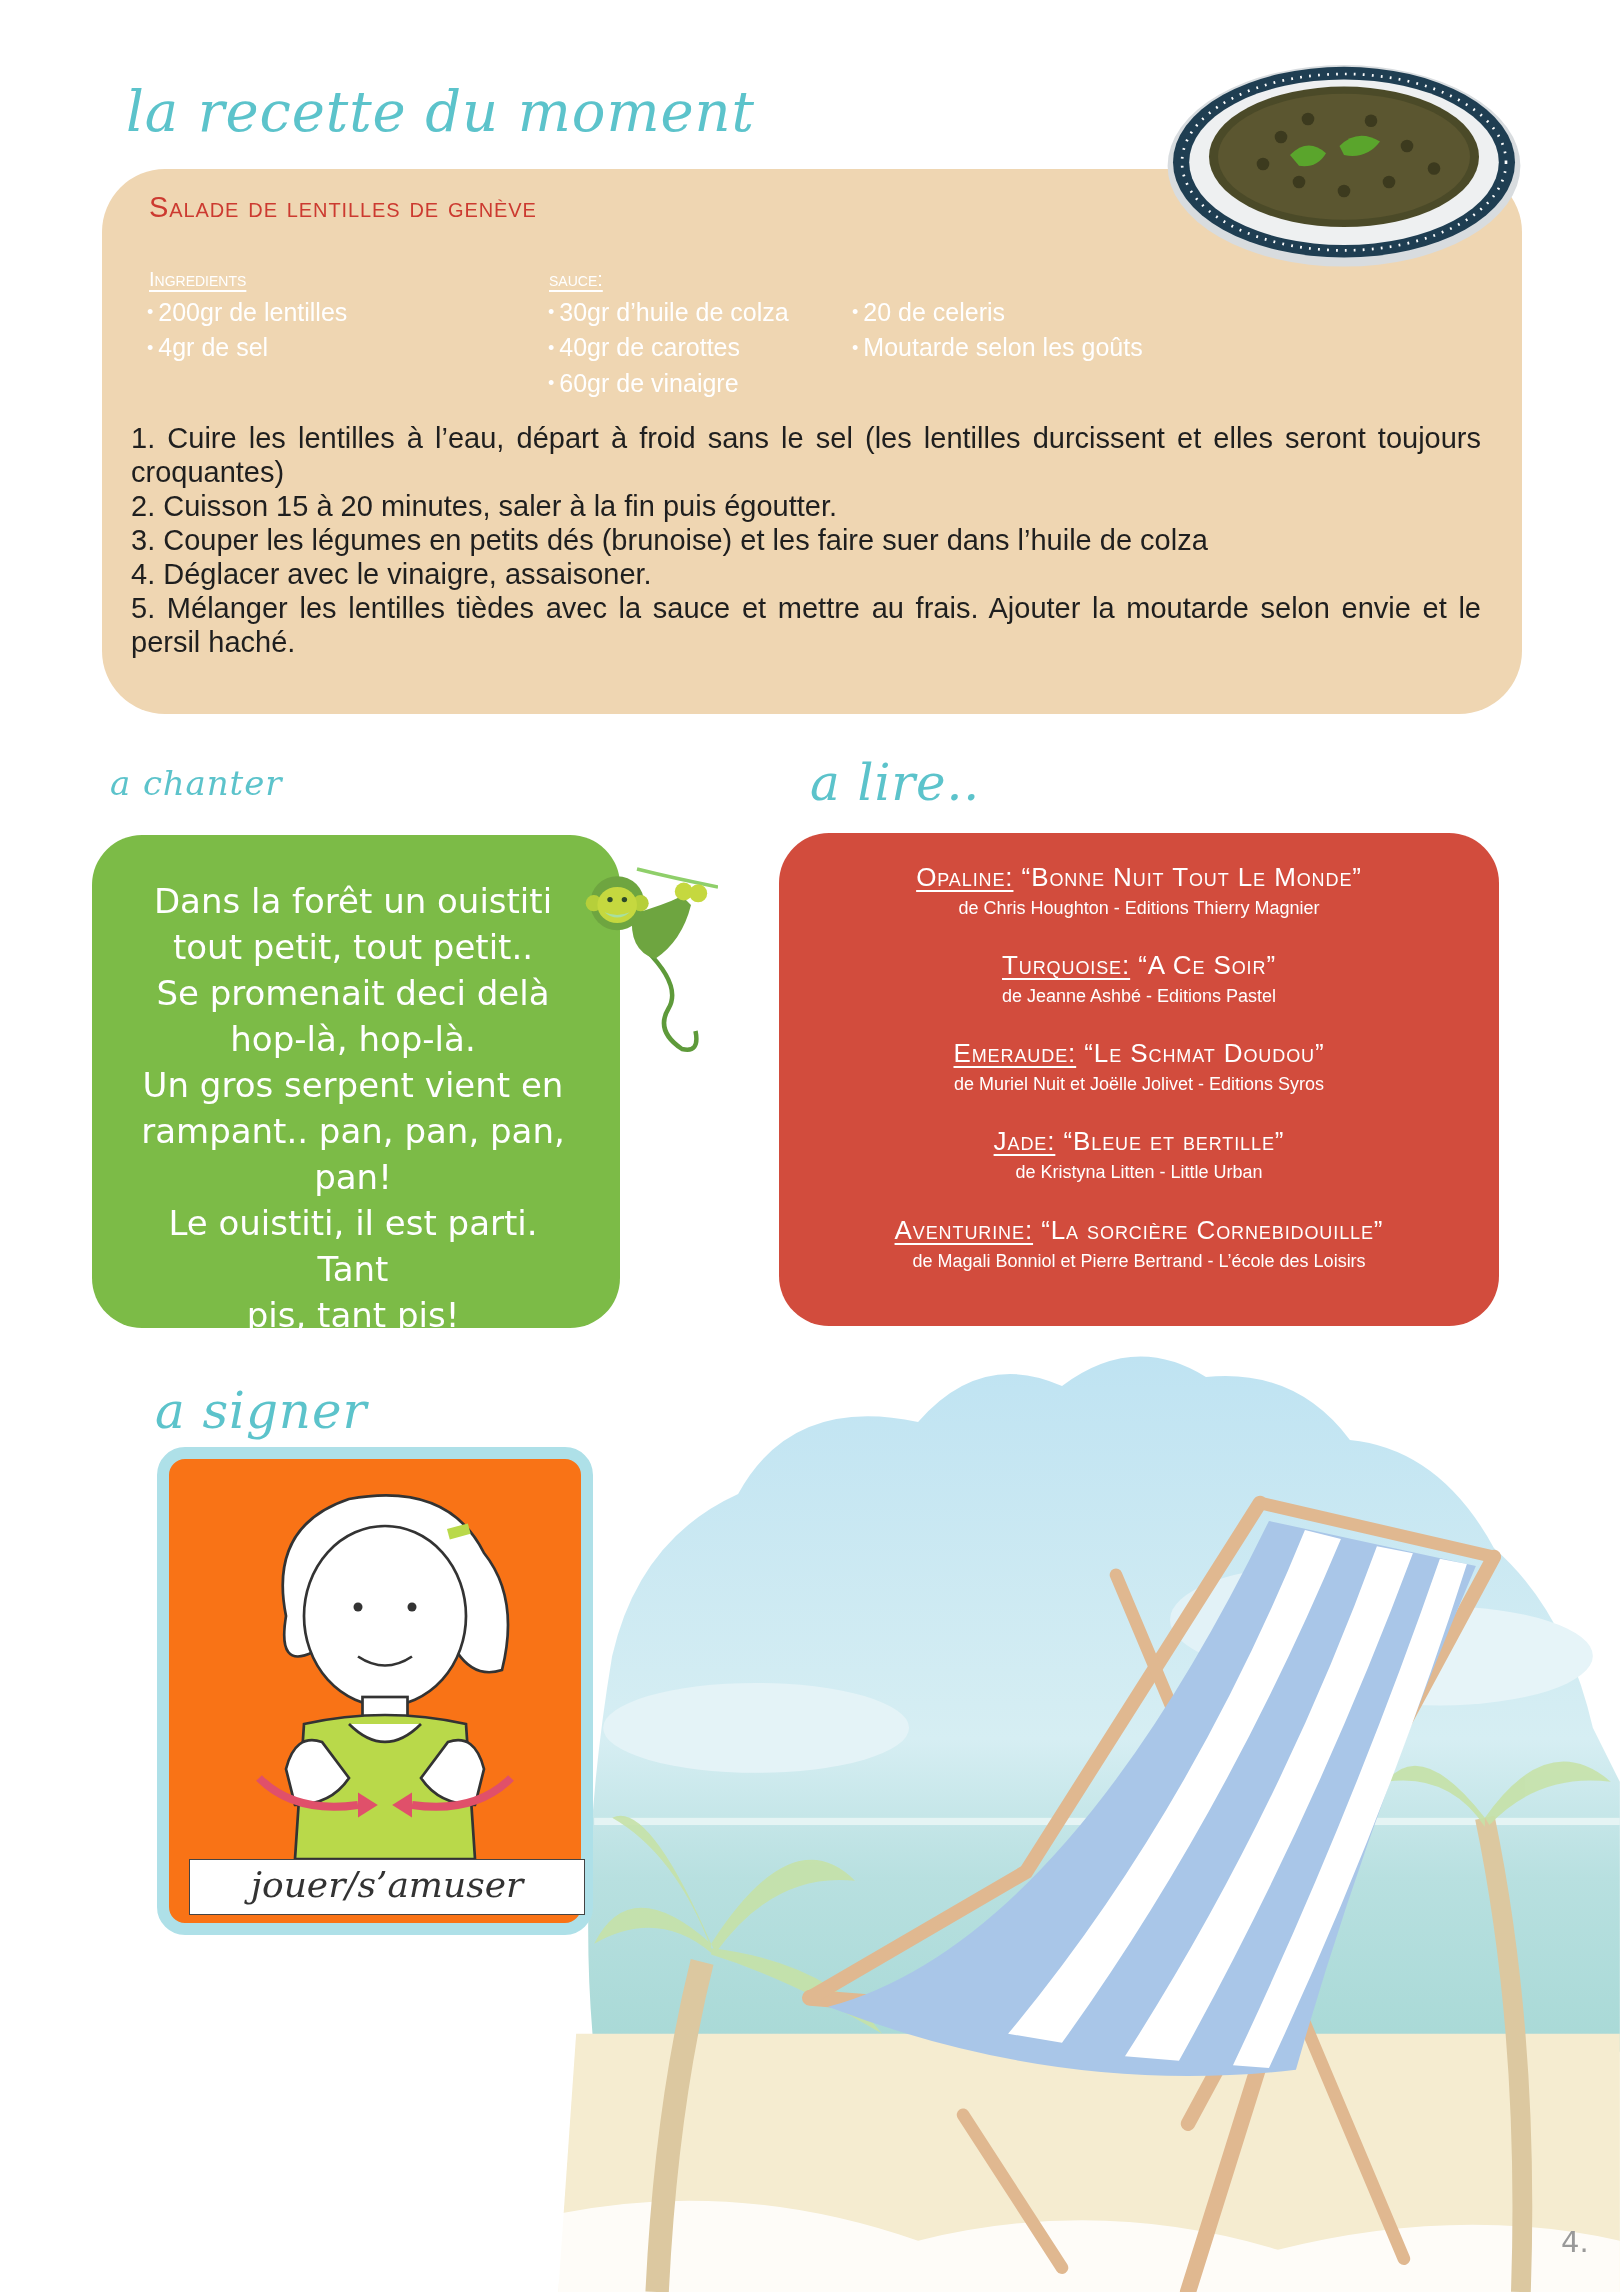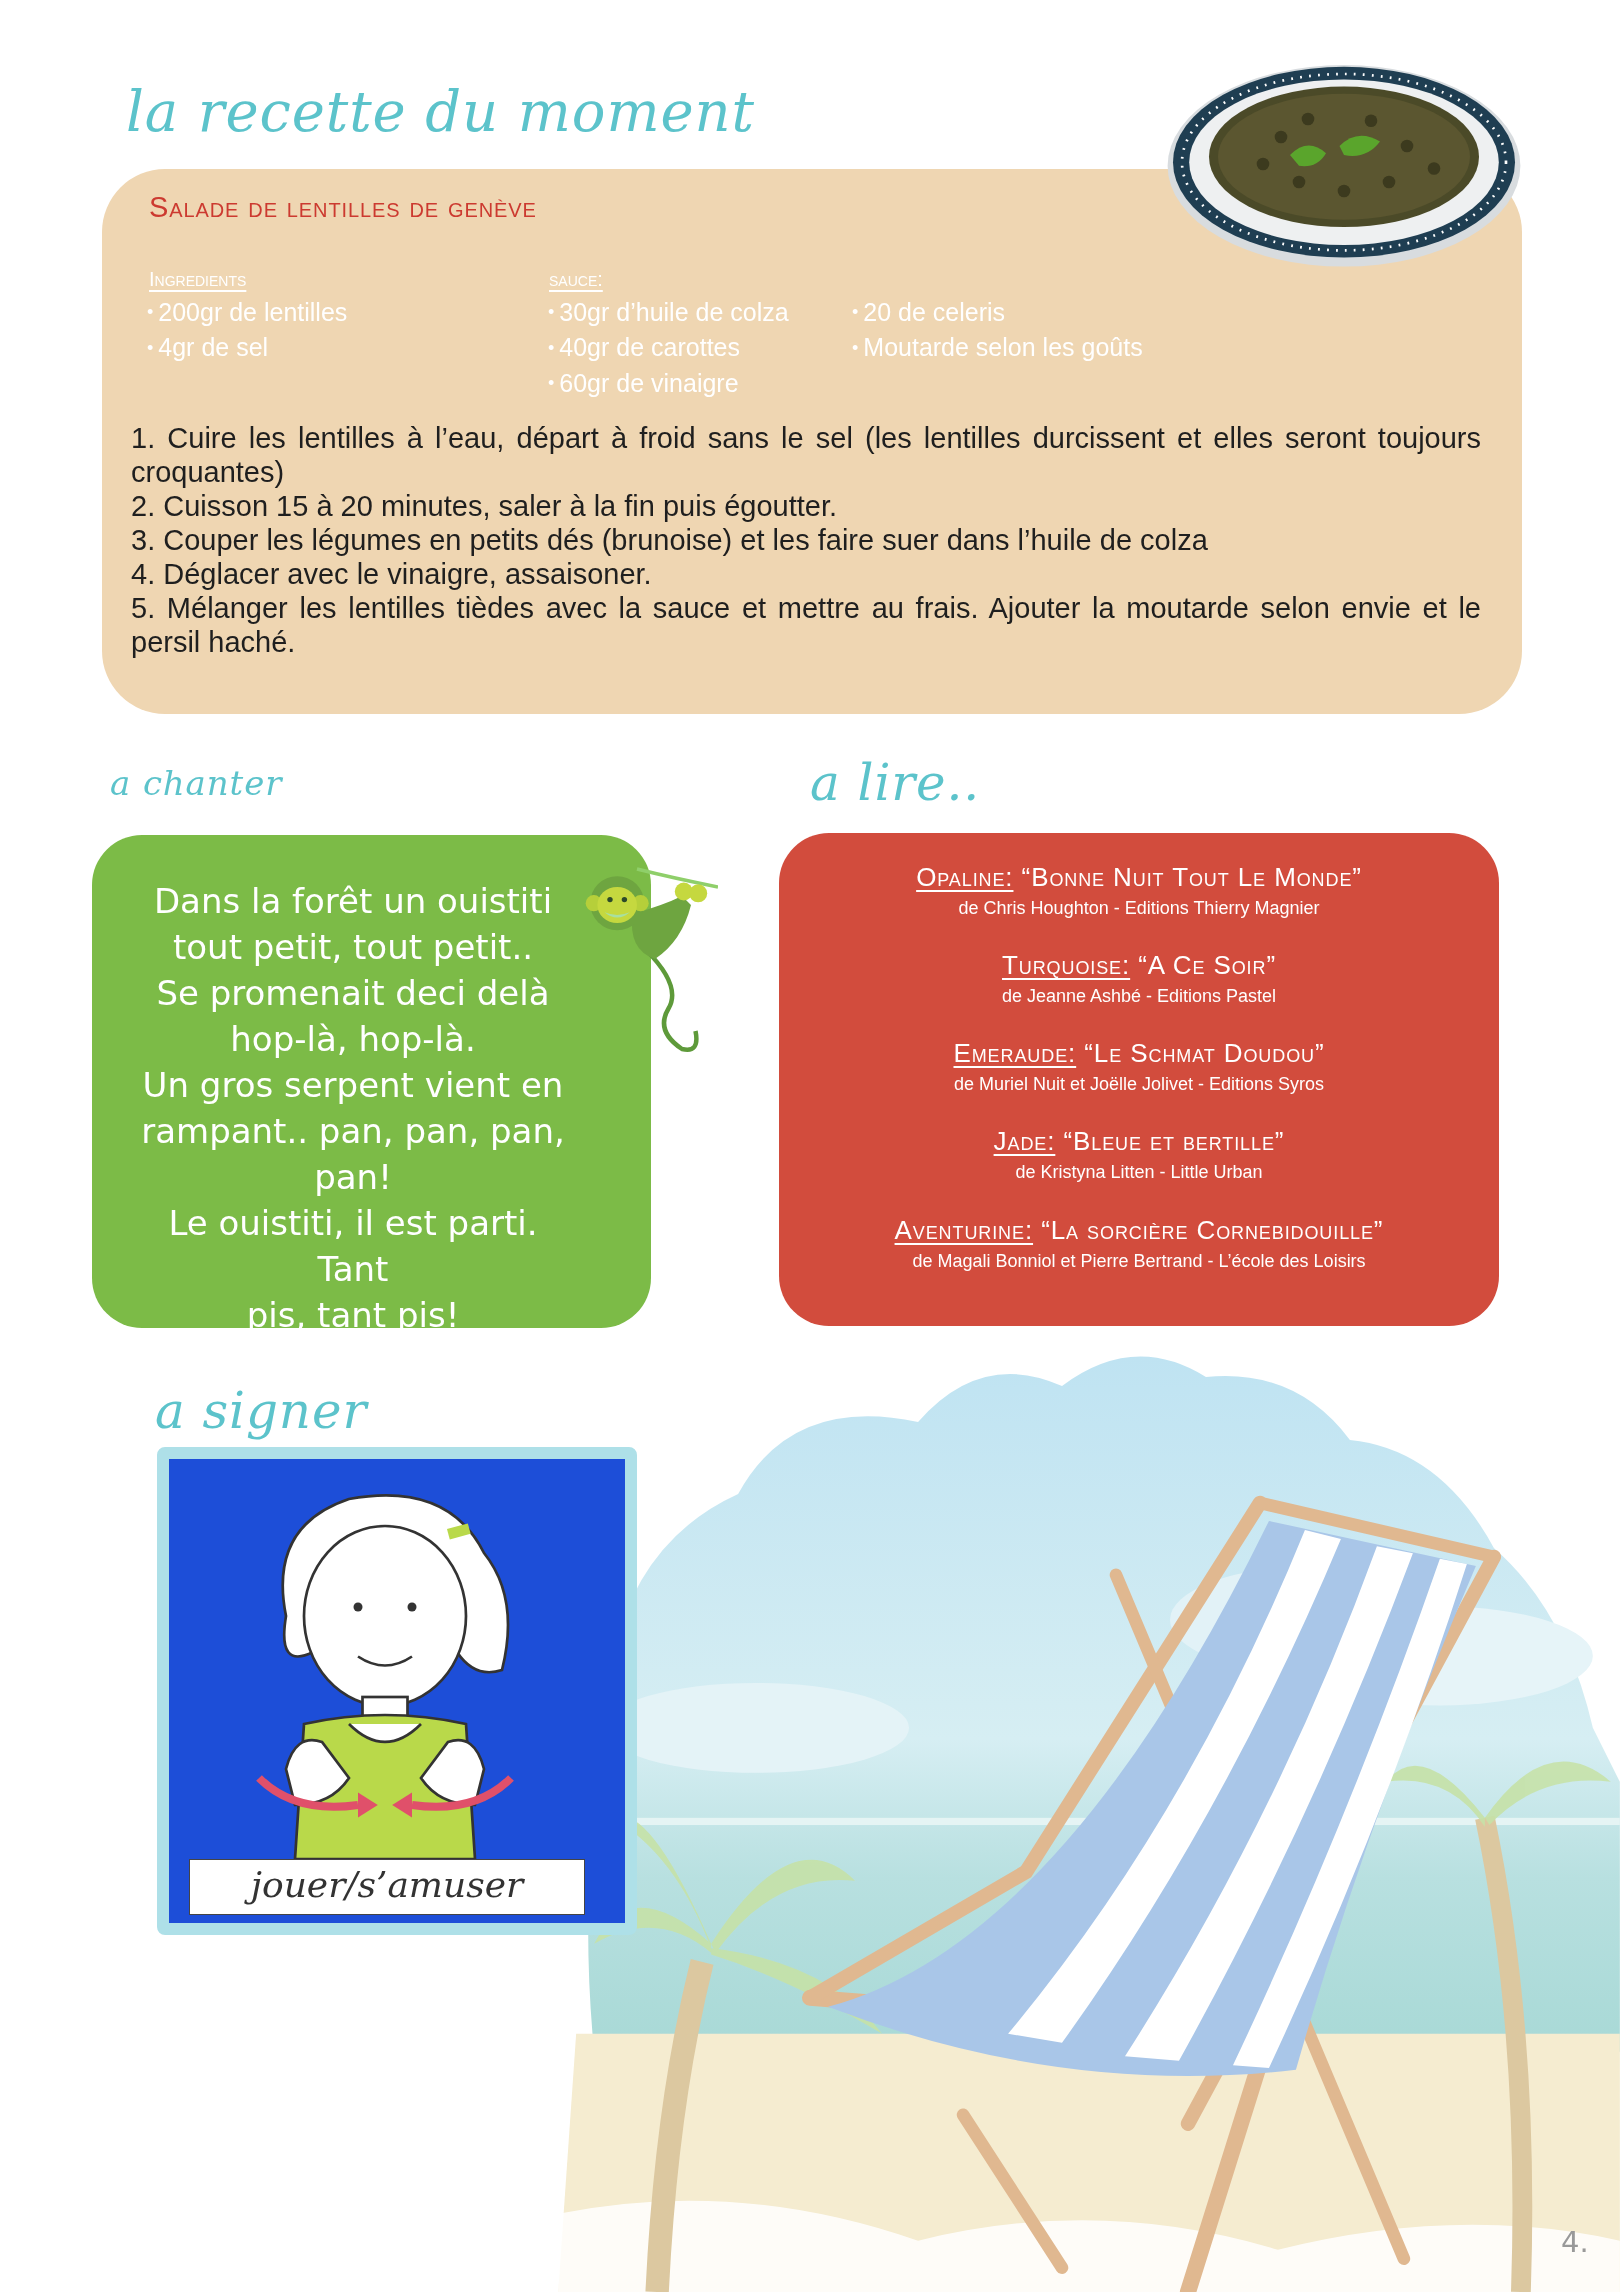--- a/index.html
+++ b/index.html
@@ -40,21 +40,21 @@
     color: #1f1f1f; font-size: 29px; line-height: 34px; text-align: justify;
     font-family: "Liberation Sans", sans-serif;
   }
   .steps p { margin: 0; }
   .plate {
     position: absolute; left: 1164px; top: 56px; width: 360px; height: 216px;
   }
   
   .chanter-card {
     position: absolute; left: 92px; top: 835px; width: 528px; height: 493px;
-    background: #7cbb47; border-radius: 50px; padding-left: 31px;
+    background: #7cbb47; border-radius: 50px;
   }
   .song {
     position: absolute; left: 36px; top: 43px; width: 450px;
     color: #fff; font-size: 34px; line-height: 46px; text-align: center;
     font-family: "DejaVu Sans", sans-serif;
   }
   .song p { margin: 0; }
   .monkey { position: absolute; left: 491px; top: 16px; width: 135px; height: 207px; }
   
   .lire-card {
@@ -63,22 +63,22 @@
   }
   .book { position: absolute; left: 0; width: 720px; text-align: center; color: #fff; }
   .book-title {
     font-size: 26px; font-variant: small-caps; letter-spacing: 0.9px;
     font-family: "Liberation Sans", sans-serif;
   }
   .book-level { text-decoration: underline; text-underline-offset: 3.6px; }
   .book-author { font-size: 18px; margin-top: 5.4px; font-family: "Liberation Sans", sans-serif; }
   
   .signer-card {
-    position: absolute; left: 157px; top: 1447px; width: 480px; height: 488px;
-    border: 12.6px solid #aee0e8; border-radius: 8px; background: #1d4ed8;
+    position: absolute; left: 157px; top: 1447px; width: 436px; height: 488px;
+    border: 12.6px solid #aee0e8; border-radius: 28px; background: #f97316;
     box-sizing: border-box;
   }
   .sign-illus { position: absolute; left: 18px; top: 12.6px; width: 396px; height: 396px; }
   .sign-label {
     position: absolute; left: 20px; top: 400px; width: 396px; height: 56px;
     border: 1.8px solid #444; box-sizing: border-box; background: #fff;
     font-family: "DejaVu Serif", serif; font-style: italic; font-size: 36px; color: #333;
     text-align: center; line-height: 50px;
   }
   .beach { position: absolute; left: 558px; top: 1314px; width: 1062px; height: 978px; }

